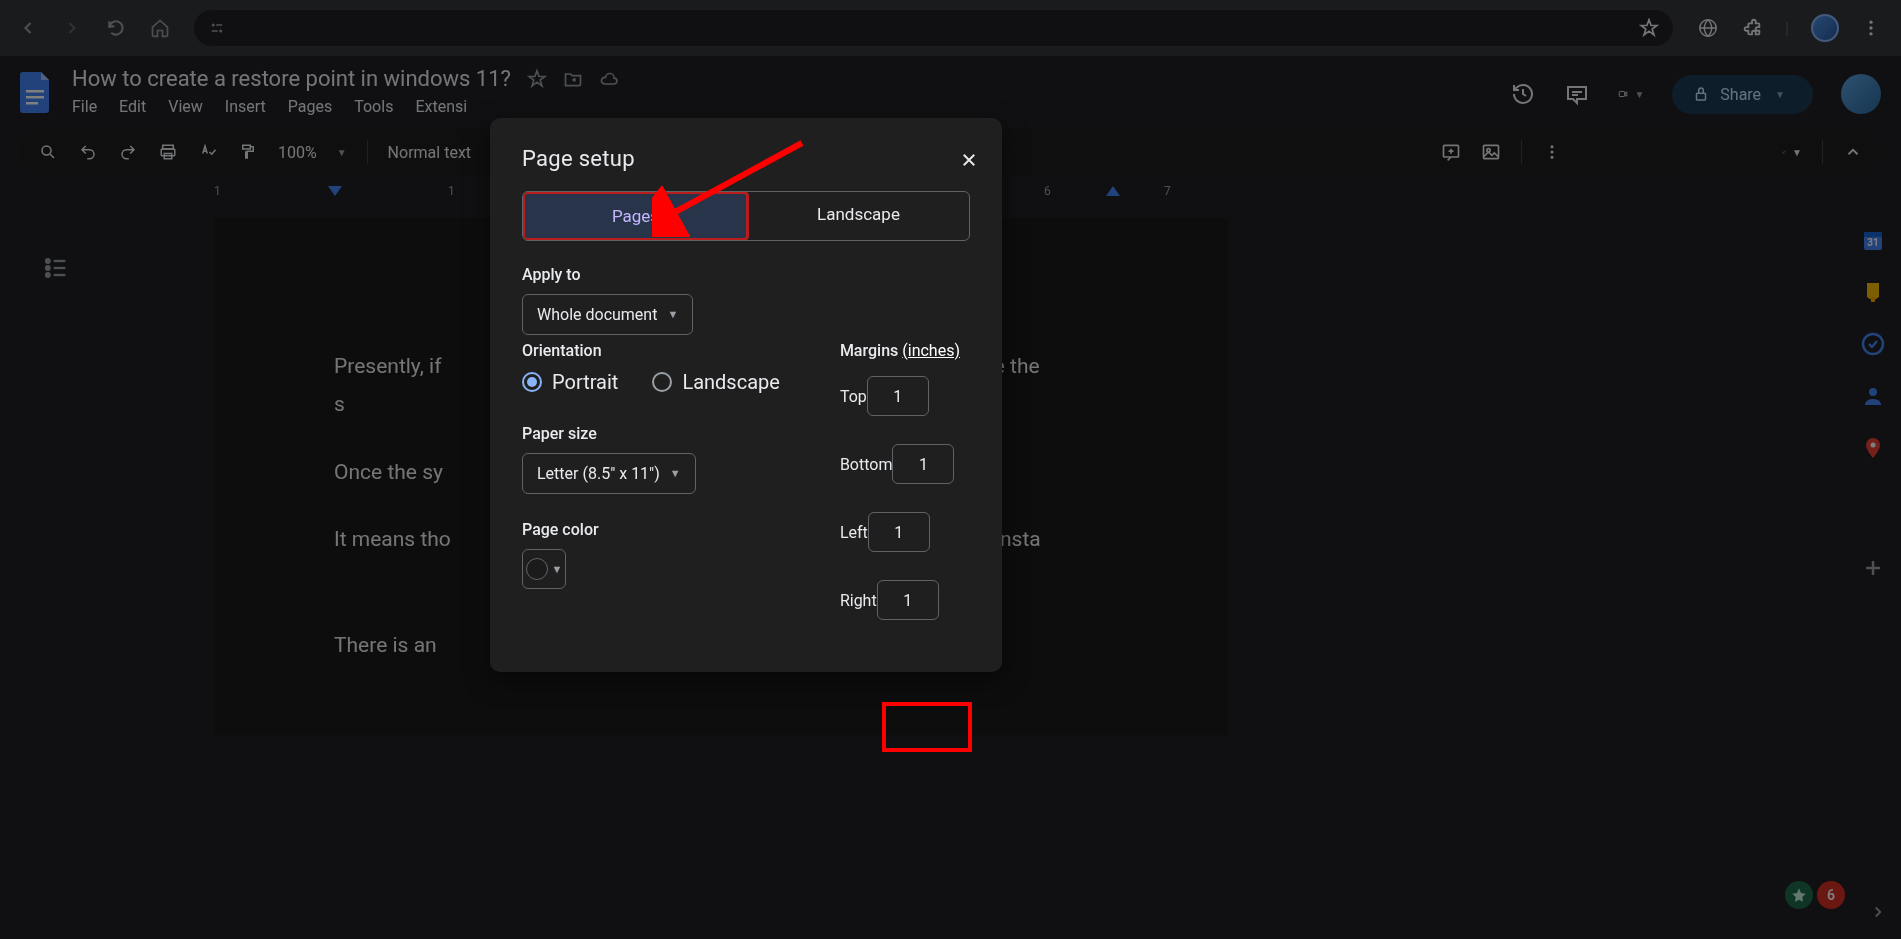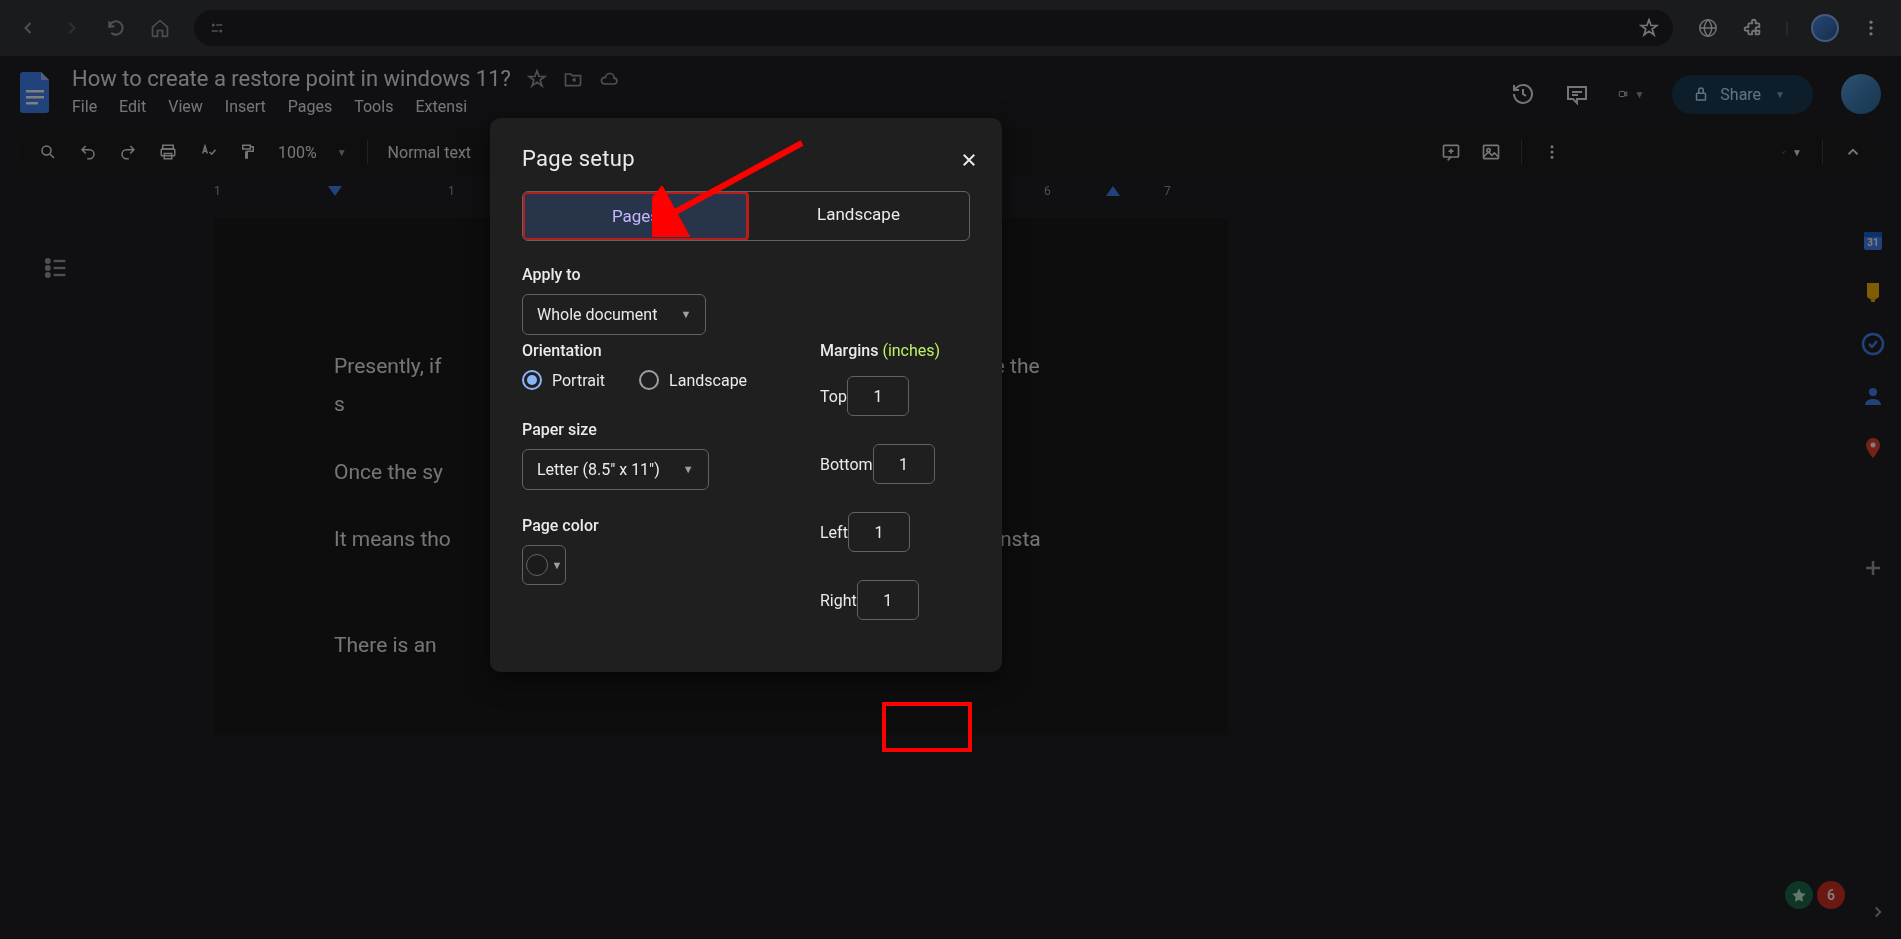--- a/index.html
+++ b/index.html
@@ -56,27 +56,27 @@
 
 
 .dialog { position:absolute; z-index:10; left: 490px; top: 118px; width: 512px; background:#1f1f1f; border-radius: 10px; padding: 28px 32px 24px 32px; box-shadow: 0 8px 24px rgba(0,0,0,0.5); }
 .dialog-title { font-size: 22px; font-weight:400; color:#e8eaed; margin-bottom: 20px; letter-spacing:0.3px;}
 .dialog-close { position:absolute; right: 24px; top: 32px; color:#e8eaed; cursor:pointer; font-size:20px; }
 .tabs { display:flex; border:1px solid #5f6368; border-radius:6px; overflow:hidden; margin-bottom: 24px; }
 .tab { flex:1; text-align:center; padding: 12px 0; font-size:17px; cursor:pointer; }
 .tab.active { background:#28344a; color:#c4b5fd; border:3px solid #b91c1c; border-radius:5px; margin:-1px; }
 .tab.inactive { color:#e8eaed; }
 .section-label { font-size:16px; color:#e8eaed; margin-bottom:10px; font-weight:500;}
-.section-label .dim { color:#bef264; font-weight:400;}
-.select-box { border:1px solid #5f6368; border-radius:6px; padding: 10px 14px; font-size:16px; display:inline-flex; align-items:center; gap:23px; color:#e8eaed; cursor:pointer; }
+.section-label .dim { color:#ffffff; font-weight:400;text-decoration:underline;}
+.select-box { border:1px solid #5f6368; border-radius:6px; padding: 10px 14px; font-size:16px; display:inline-flex; align-items:center; gap:10px; color:#e8eaed; cursor:pointer; }
 .dropdown-arrow { font-size:11px; color:#9aa0a6; }
 .row2 { display:flex; gap: 60px; margin-top: 6px;}
 .col { flex:1; }
 .radio-row { display:flex; gap: 34px; align-items:center; margin-top:6px;}
-.radio { display:flex; align-items:center; gap:10px; font-size:16px; cursor:pointer;}
+.radio { display:flex; align-items:center; gap:10px; font-size:20px; cursor:pointer;}
 .radio-circle { width:20px; height:20px; border:2px solid #8ab4f8; border-radius:50%; display:flex; align-items:center; justify-content:center; }
 .radio-circle.off { border-color:#9aa0a6; }
 .radio-dot { width:10px; height:10px; background:#8ab4f8; border-radius:50%; }
 .margin-row { display:flex; align-items:center; margin-bottom: 28px; }
 .margin-label { font-size:16px; }
 .margin-input { width:62px; height:40px; border:1px solid #5f6368; border-radius:6px; background:transparent; color:#e8eaed; text-align:center; font-size:16px; }
 .color-swatch { width:44px; height:40px; border:1px solid #5f6368; border-radius:6px; display:flex; align-items:center; justify-content:center; gap:4px; cursor:pointer;}
 .swatch-circle { width:22px; height:22px; border:1px solid #5f6368; border-radius:50%; background:#1b1b1b; }
 .dialog-footer { display:flex; justify-content:space-between; align-items:center; margin-top: 36px; }
 .btn-outline { border:1px solid #5f6368; border-radius:6px; padding: 10px 20px; color:#8ab4f8; font-size:16px; cursor:pointer; font-weight:500;}

